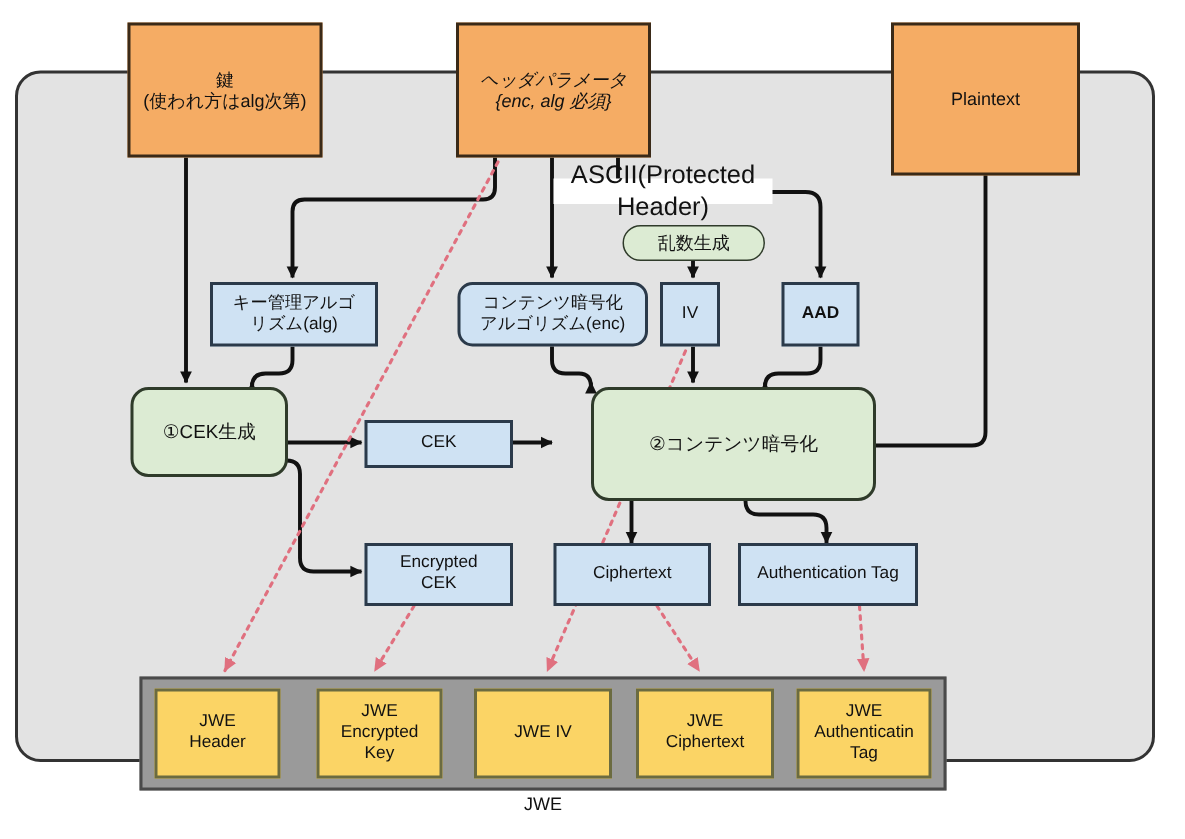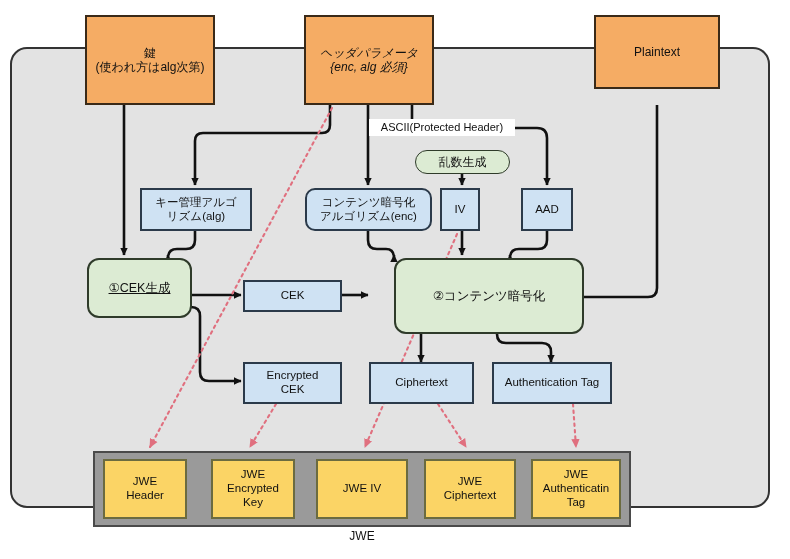--- a/index.html
+++ b/index.html
@@ -6,21 +6,21 @@
   body{font-family:"Liberation Sans","DejaVu Sans",sans-serif;}
   #stage{position:relative;width:790px;height:559px;overflow:hidden;background:#fff;}
   #svg-layer{position:absolute;left:0;top:0;width:790px;height:559px;}
   .node{position:absolute;box-sizing:border-box;display:flex;align-items:center;
         justify-content:center;text-align:center;line-height:1.2;}
   .node span{display:block;white-space:pre-line;}
   .src{background:#F5AC64;border:2px solid #3a2a18;color:#111;font-size:12px;}
   .param{background:#CFE2F3;border:2px solid #2b3a4a;color:#111;font-size:11.5px;}
   .proc{background:#DCEBD3;border:2px solid #2f3b2a;border-radius:12px;color:#111;font-size:12.5px;}
   .rand{background:#DCEBD3;border:1.5px solid #2f3b2a;border-radius:20px;color:#111;font-size:12px;}
-  .ascii-label{background:#ffffff;color:#111;font-size:11px;padding:6px 3px;border:0;}
+  .ascii-label{background:#ffffff;color:#111;font-size:17px;padding:6px 3px;border:0;}
   .jwe-frame{position:absolute;background:#9a9a9a;border:2px solid #4a4a4a;box-sizing:border-box;}
   .jwe{background:#FBD465;border:2px solid #6b6b40;color:#111;font-size:11.5px;}
   .jwe-caption{position:absolute;font-size:12px;color:#111;text-align:center;}
 </style>
 </head>
 <body>
 
 <div id="stage">
 
   <svg id="svg-layer" viewBox="0 0 790 559" xmlns="http://www.w3.org/2000/svg">
@@ -80,21 +80,21 @@
   <div class="node src" style="left:85px;top:15px;width:130px;height:90px;">
     <span>鍵
 (使われ方はalg次第)</span>
   </div>
 
   <div class="node src" style="left:304px;top:15px;width:130px;height:90px;font-style:italic;">
     <span>ヘッダパラメータ
 {enc, alg 必須}</span>
   </div>
 
-  <div class="node src" style="left:594px;top:15px;width:126px;height:74px;">
+  <div class="node src" style="left:594px;top:15px;width:126px;height:102px;">
     <span>Plaintext</span>
   </div>
 
   <div class="node ascii-label" style="left:369px;top:119px;width:146px;height:17px;">
     <span>ASCII(Protected Header)</span>
   </div>
 
   <div class="node param" style="left:140px;top:188px;width:112px;height:43px;">
     <span>キー管理アルゴ
 リズム(alg)</span>
@@ -106,25 +106,25 @@
 
   <div class="node param" style="left:305px;top:188px;width:127px;height:43px;border-radius:10px;">
     <span>コンテンツ暗号化
 アルゴリズム(enc)</span>
   </div>
 
   <div class="node param" style="left:440px;top:188px;width:40px;height:43px;">
     <span>IV</span>
   </div>
 
-  <div class="node param" style="left:521px;top:188px;width:52px;height:43px;">
+  <div class="node param" style="left:521px;top:188px;width:52px;height:43px;font-weight:bold;">
     <span>AAD</span>
   </div>
 
-  <div class="node proc" style="left:87px;top:258px;width:105px;height:60px;text-decoration:underline;">
+  <div class="node proc" style="left:87px;top:258px;width:105px;height:60px;">
     <span>①CEK生成</span>
   </div>
 
   <div class="node proc" style="left:367px;top:258px;width:190px;height:76px;margin-left:27px;">
     <span>②コンテンツ暗号化</span>
   </div>
 
   <div class="node param" style="left:243px;top:280px;width:99px;height:32px;">
     <span>CEK</span>
   </div>

